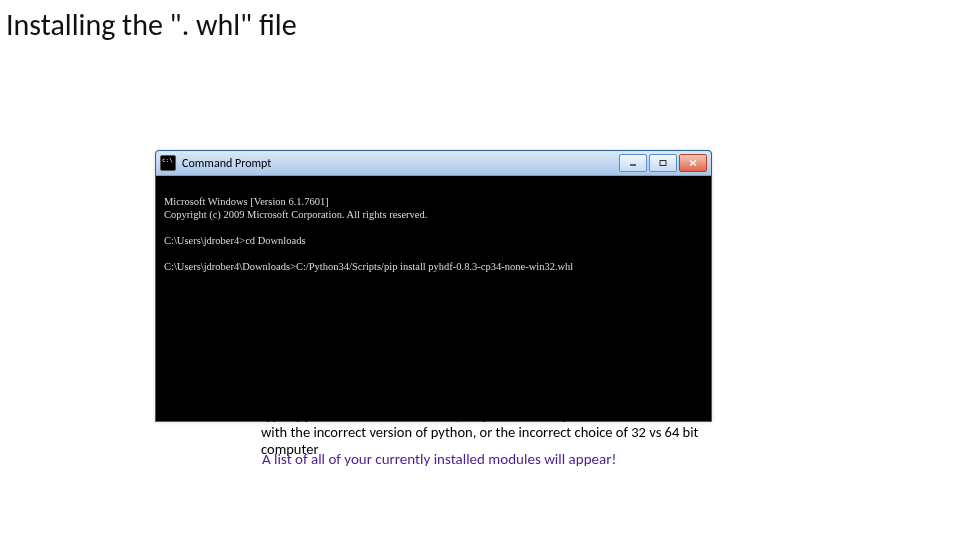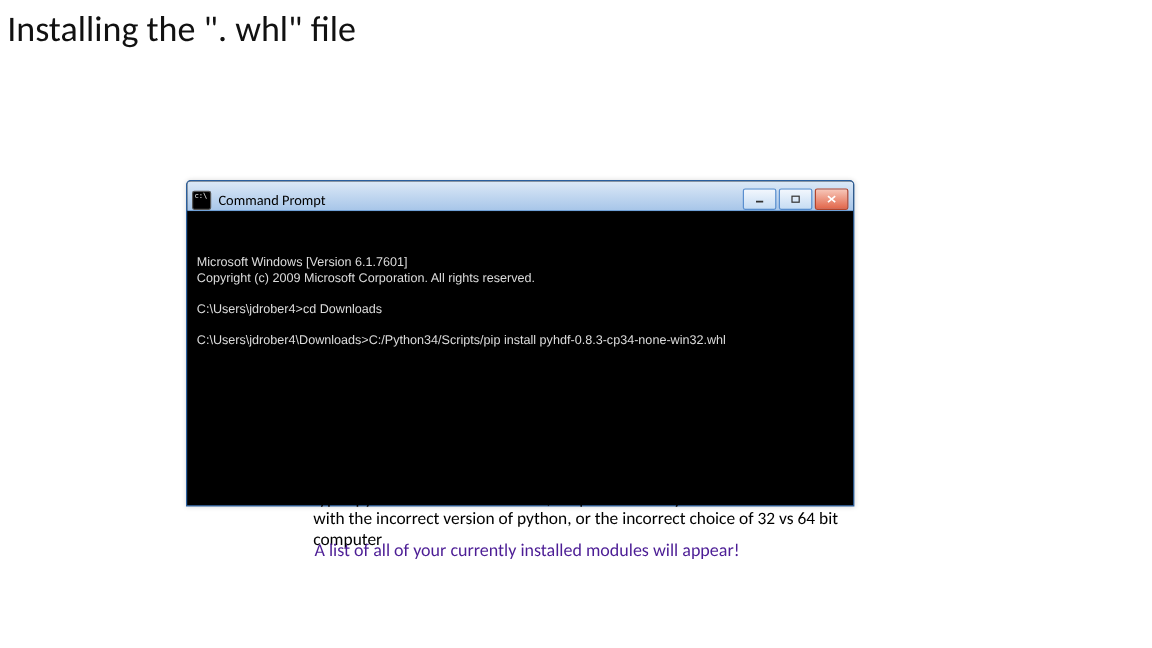--- a/index.html
+++ b/index.html
@@ -1,27 +1,27 @@
 <!DOCTYPE html>
 <html><head>
 <meta charset="utf-8">
 <style>
   html,body{margin:0;padding:0;width:960px;height:540px;background:#fff;font-family:"Segoe UI",Calibri,Arial,sans-serif;font-size:14px;color:#000;overflow:hidden}
   .slide{position:relative;width:960px;height:540px}
   .title{position:absolute;left:6px;top:6px;font-size:30px;font-weight:300;color:#111}
   .win{position:absolute;left:155px;top:150px;width:555px;height:270px;border:1px solid #2a5f9e;border-radius:4px 4px 0 0;box-shadow:0 0 4px rgba(0,0,0,.15);background:#000}
-  .titlebar{height:24px;background:linear-gradient(#dce9f7,#a8c6e9);border-bottom:1px solid #6fa0d6;display:flex;align-items:flex-end;padding:0 4px;border-radius:3px 3px 0 0}
+  .titlebar{height:24px;background:linear-gradient(#dce9f7,#a8c6e9);border-bottom:1px solid #6fa0d6;display:flex;align-items:center;padding:0 4px;border-radius:3px 3px 0 0}
   .tb-icon{width:14px;height:14px;border:1px solid #555;border-radius:2px;margin-right:6px;background:#000;position:relative}
   .tb-icon::after{content:"c:\\";position:absolute;left:1px;top:0;color:#eee;font-size:6px;font-family:Consolas,monospace;line-height:7px}
   .tb-title{font-size:12px;color:#000}
   .tb-spacer{flex:1}
   .wbtn{width:26px;height:16px;margin-left:2px;border:1px solid #5a8fcf;border-radius:2px;background:linear-gradient(#f2f7fd,#c6dcf3);display:flex;align-items:center;justify-content:center}
   .wbtn svg{display:block}
   .wbtn.close{background:linear-gradient(#f7c6b8,#e2664a);border-color:#b3442c}
-  .term{padding:24px 8px;font-family:Liberation Sans, sans-serif;font-size:10.5px;color:#dcdcdc;line-height:13px;white-space:pre-wrap}
+  .term{padding:6px 8px;font-family:Liberation Serif, serif;font-size:10.5px;color:#dcdcdc;line-height:13px;white-space:pre-wrap}
   .overlay{position:absolute;color:#000;font-size:14.5px;line-height:17px}
   .ov1{left:488px;top:329px;transform:translateX(-50%);text-align:center;white-space:nowrap}
   .ov2{left:261px;top:356px;width:450px}
   .footnote{position:absolute;left:262px;top:450px;width:500px;font-size:15px;color:#4c1d95}
 </style>
 </head>
 <body>
 
 <div class="slide">
   <div class="title">Installing the ". whl" file</div>

